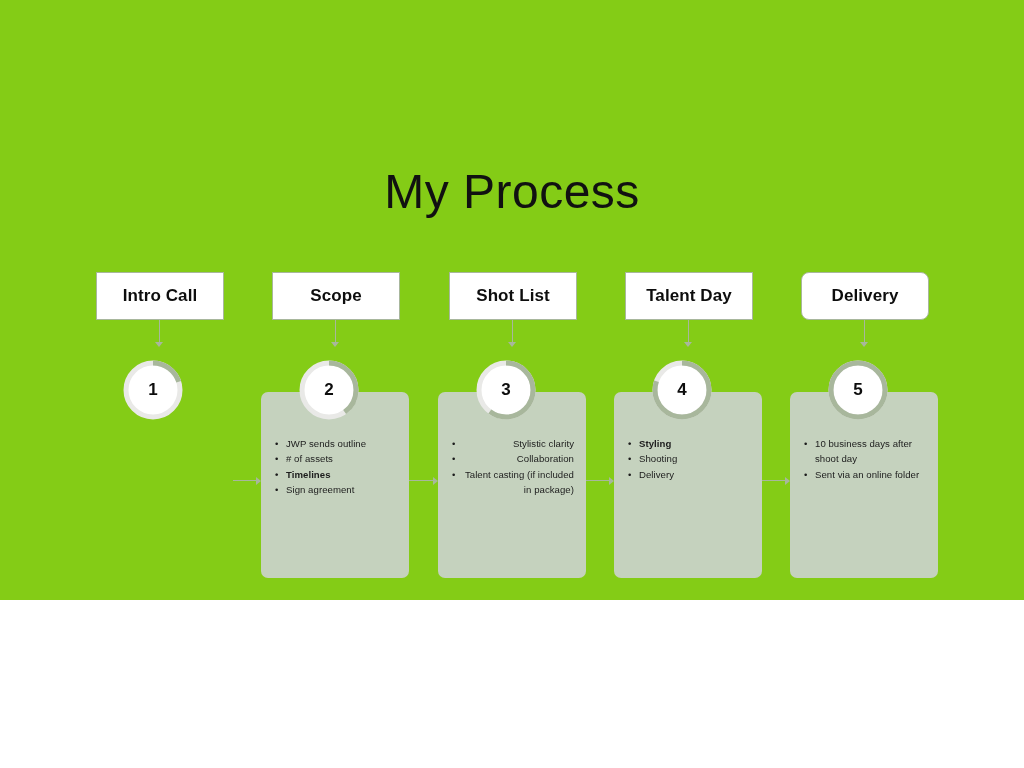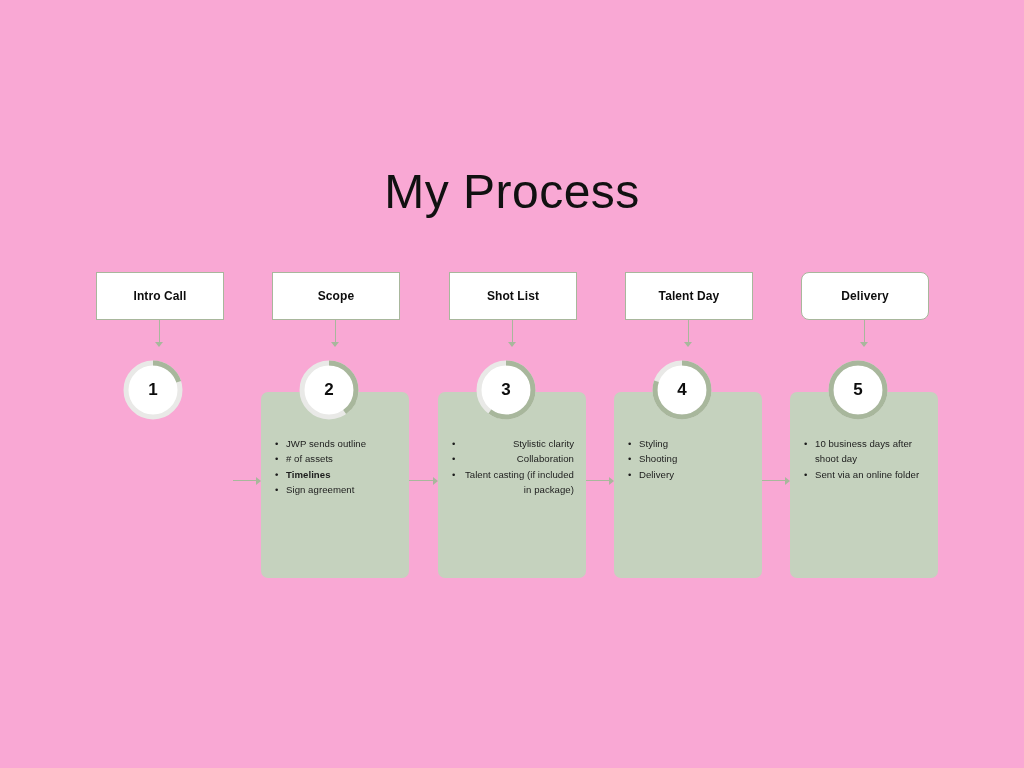--- a/index.html
+++ b/index.html
@@ -13,22 +13,22 @@
     font-family: "Liberation Sans", sans-serif;
     overflow: hidden;
     position: relative;
   }
 
   #slide {
     position: absolute;
     left: 0;
     top: 0;
     width: 1024px;
-    height: 768px;
-    background: #f9a8d4;
+    height: 600px;
+    background: #84cc16;
   }
 
   
   #page-title {
     position: absolute;
     left: 0;
     top: 163px;
     width: 1024px;
     text-align: center;
     font-size: 48px;
@@ -55,21 +55,21 @@
     width: 126px;
     height: 46px;
     border: 1px solid #b9c6ae;
     background: #ffffff;
     box-sizing: content-box;
     display: flex;
     align-items: center;
     justify-content: center;
   }
   .header-label {
-    font-size: 12px;
+    font-size: 17px;
     font-weight: bold;
     color: #0d0d0d;
     letter-spacing: 0.1px;
     white-space: nowrap;
     text-align: center;
   }
 
   
   .v-connector {
     position: absolute;
@@ -245,21 +245,21 @@
         </div>
       </div>
       <div class="column" style="left: 614px;">
         <div class="header-box" style="border-color: rgb(168, 183, 156);">
           <div class="header-label">Talent Day</div>
         </div>
         <div class="v-connector" style="background: rgb(168, 183, 156);"></div>
         <div class="v-arrow" style="border-top-color: rgb(168, 183, 156);"></div>
         <div class="card" style="background: rgb(197, 210, 190);">
           <ul class="bullets">
-            <li style="color: rgb(28, 28, 28);">Styling</li>
+            <li style="color: rgb(28, 28, 28); font-weight: bold;">Styling</li>
             <li style="color: rgb(28, 28, 28);">Shooting</li>
             <li style="color: rgb(28, 28, 28);">Delivery</li>
           </ul>
         </div>
         <div class="ring-wrap">
           <svg viewBox="0 0 64 64">
             <circle cx="32" cy="32" r="27" fill="#ffffff"></circle>
             <circle cx="32" cy="32" r="27" fill="none" stroke="#e9e9e7" stroke-width="5"></circle>
             <circle cx="32" cy="32" r="27" fill="none" stroke="#a8b79c" stroke-width="5" stroke-linecap="butt" transform="rotate(-90 32 32)" stroke-dasharray="135.71680263507906 33.92920065876976"></circle>
           </svg>

